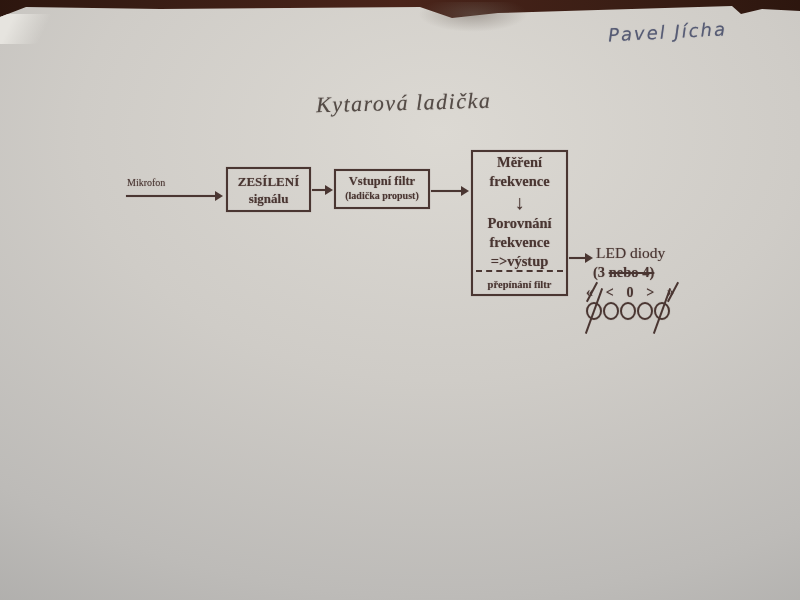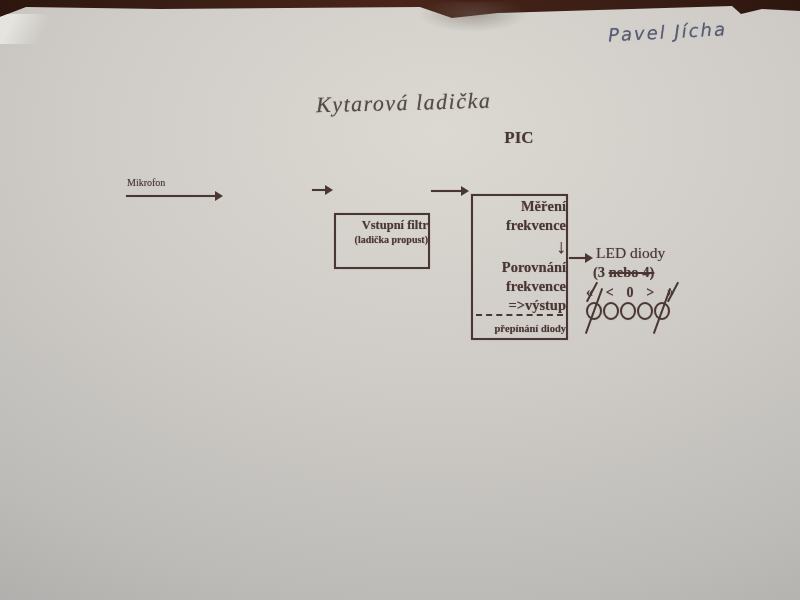--- a/index.html
+++ b/index.html
@@ -23,23 +23,22 @@
   }
   #edge-smudge{
     position:absolute;left:418px;top:2px;width:110px;height:30px;
     background:radial-gradient(ellipse at 50% 40%, rgba(110,100,92,.45) 0%, rgba(110,100,92,0) 70%);
   }
   
   .ink{color:#4a3632;text-shadow:0 0 1px rgba(74,54,50,.45);}
   .abs{position:absolute;}
   .box{
     position:absolute;border:2px solid #4a3632;box-sizing:border-box;
-    text-align:right;color:#4a3632;text-shadow:0 0 1px rgba(74,54,50,.45);
+    text-align:center;color:#4a3632;text-shadow:0 0 1px rgba(74,54,50,.45);
     box-shadow:0 0 1px rgba(74,54,50,.4), inset 0 0 1px rgba(74,54,50,.4);
-    margin-top:44px;
   }
   .harrow{position:absolute;height:2px;background:#4a3632;box-shadow:0 0 1px rgba(74,54,50,.5);}
   .harrow::after{
     content:"";position:absolute;right:-7px;top:-4px;width:0;height:0;
     border-top:5px solid transparent;border-bottom:5px solid transparent;border-left:8px solid #4a3632;
   }
   
   #handwritten-name{
     position:absolute;left:608px;top:20px;width:170px;
     font-family:"DejaVu Sans", sans-serif;font-style:italic;
@@ -48,21 +47,21 @@
   }
   #page-title{
     position:absolute;left:316px;top:90px;
     font-style:italic;font-size:22px;letter-spacing:1.5px;color:#544b46;
     transform:rotate(-1.5deg);text-shadow:0 0 1px rgba(84,75,70,.5);
   }
   #mikrofon-label{left:127px;top:177px;font-weight:normal;font-size:10px;}
   #mikrofon-arrow{left:126px;top:195px;width:90px;}
   #box-zesileni{left:226px;top:167px;width:85px;height:45px;font-weight:bold;font-size:13px;line-height:17px;padding-top:4px;}
   #arrow-1{left:312px;top:189px;width:14px;}
-  #box-filtr{left:334px;top:169px;width:96px;height:56px;font-weight:bold;padding-top:3px;}
+  #box-filtr{left:334px;top:169px;width:96px;height:40px;font-weight:bold;padding-top:3px;}
   #box-filtr .l1{font-size:12.5px;line-height:15px;}
   #box-filtr .l2{font-size:10px;line-height:13px;}
   #arrow-2{left:431px;top:190px;width:31px;}
   #pic-label{left:471px;top:128px;width:96px;text-align:center;font-weight:bold;font-size:17px;}
   #pic-box{left:471px;top:150px;width:97px;height:146px;font-weight:bold;font-size:14.5px;line-height:19px;padding-top:1px;}
   #pic-down-arrow{display:block;font-size:20px;line-height:23px;font-weight:normal;}
   #pic-dashed-line{position:absolute;left:3px;right:3px;bottom:22px;border-top:2px dashed #4a3632;}
   #pic-footer{position:absolute;left:0;right:0;bottom:3px;font-size:10.5px;line-height:13px;}
   #arrow-3{left:569px;top:257px;width:17px;}
   #led-title{left:596px;top:244px;font-weight:normal;font-size:15.5px;}
@@ -94,38 +93,41 @@
   </div>
   <div id="edge-smudge"></div>
 
   <div id="handwritten-name">Pavel Jícha</div>
 
   <div id="page-title">Kytarová ladička</div>
 
   <div id="mikrofon-label" class="abs ink">Mikrofon</div>
   <div id="mikrofon-arrow" class="harrow"></div>
 
+  <div id="box-zesileni" class="box">
+    <div>ZESÍLENÍ</div>
+    <div>signálu</div>
+  </div>
   <div id="arrow-1" class="harrow"></div>
 
   <div id="box-filtr" class="box">
     <div class="l1">Vstupní filtr</div>
     <div class="l2">(ladička propust)</div>
   </div>
   <div id="arrow-2" class="harrow"></div>
 
-  <div id="pic-label" class="abs ink">PIC</div>
   <div id="pic-box" class="box">
     <div>Měření</div>
     <div>frekvence</div>
     <span id="pic-down-arrow">↓</span>
     <div>Porovnání</div>
     <div>frekvence</div>
     <div>=&gt;výstup</div>
     <div id="pic-dashed-line"></div>
-    <div id="pic-footer">přepínání diody</div>
+    <div id="pic-footer">přepínání filtr</div>
   </div>
   <div id="arrow-3" class="harrow"></div>
 
   <div id="led-title" class="abs ink">LED diody</div>
   <div id="led-count" class="abs ink"><span>(3 </span><span class="struck">nebo 4)</span></div>
   <div id="led-symbols-row" class="abs ink">
       <span class="sym crossed">«</span>
       <span class="sym">&lt;</span>
       <span class="sym">0</span>
       <span class="sym">&gt;</span>

